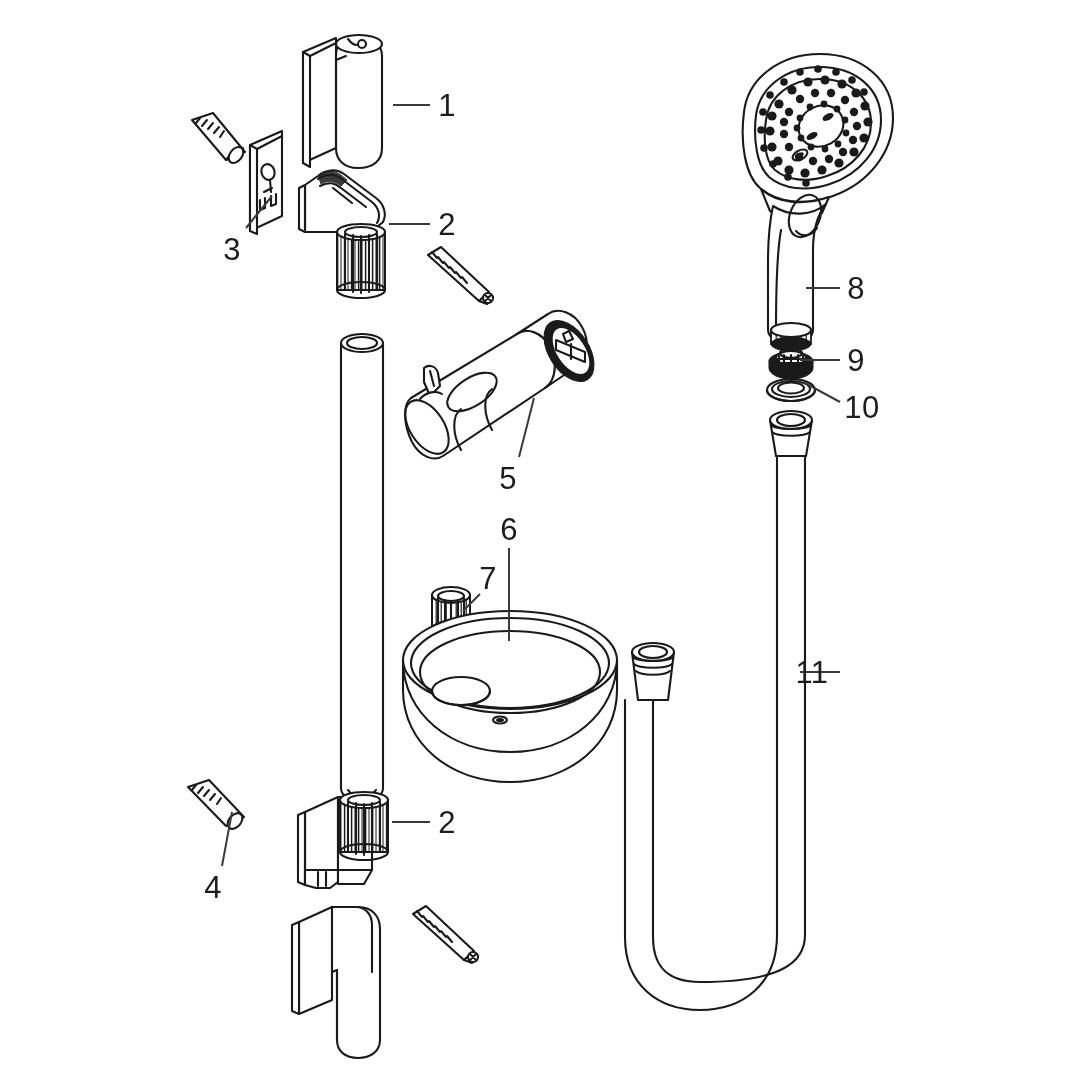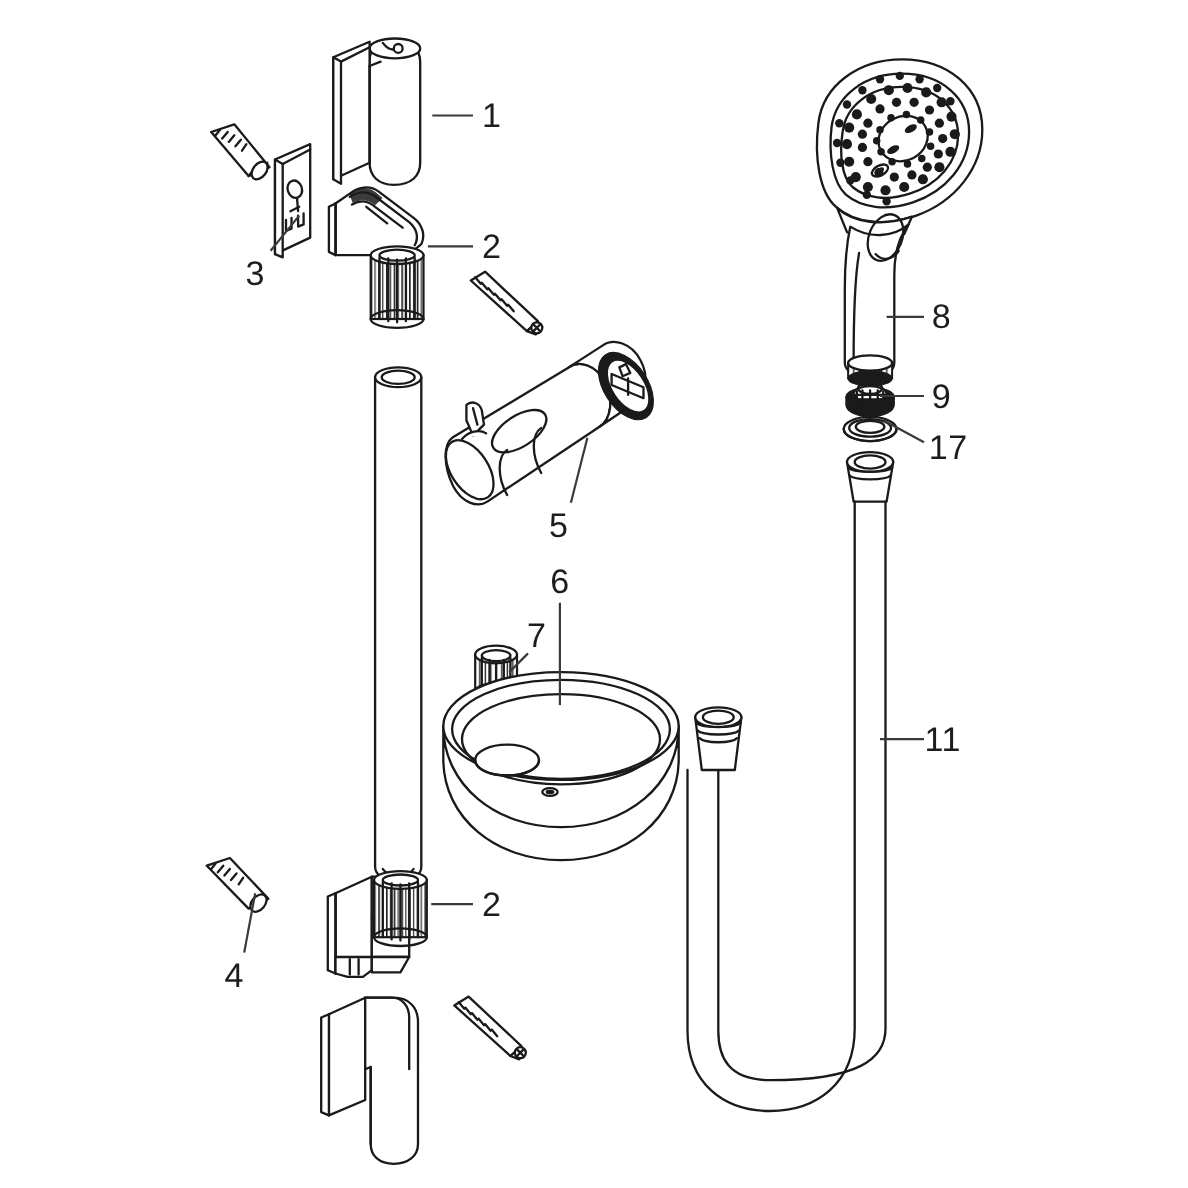--- a/index.html
+++ b/index.html
@@ -420,17 +420,17 @@
       <div class="lbl" style="left: 447px; top: 105px;">1</div>
       <div class="lbl" style="left: 447px; top: 224px;">2</div>
       <div class="lbl" style="left: 232px; top: 249px;">3</div>
       <div class="lbl" style="left: 213px; top: 887px;">4</div>
       <div class="lbl" style="left: 447px; top: 822px;">2</div>
       <div class="lbl" style="left: 508px; top: 478px;">5</div>
       <div class="lbl" style="left: 509px; top: 529px;">6</div>
       <div class="lbl" style="left: 488px; top: 578px;">7</div>
       <div class="lbl" style="left: 856px; top: 288px;">8</div>
       <div class="lbl" style="left: 856px; top: 360px;">9</div>
-      <div class="lbl" style="left: 862px; top: 407px;">17</div>
-      <div class="lbl" style="left: 857px; top: 672px;">11</div>
+      <div class="lbl" style="left: 862px; top: 407px;">10</div>
+      <div class="lbl" style="left: 812px; top: 672px;">11</div>
     </div>
 
 </div>
 
 </body></html>

